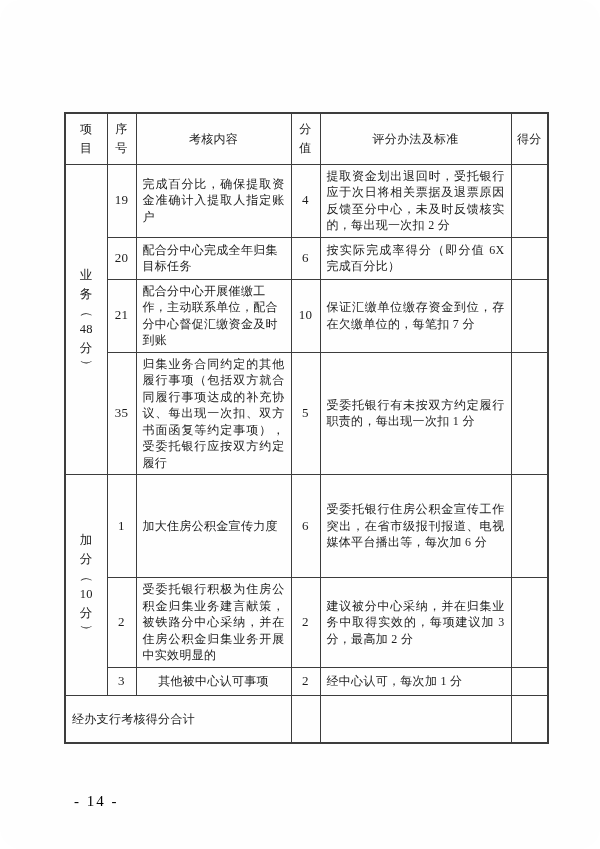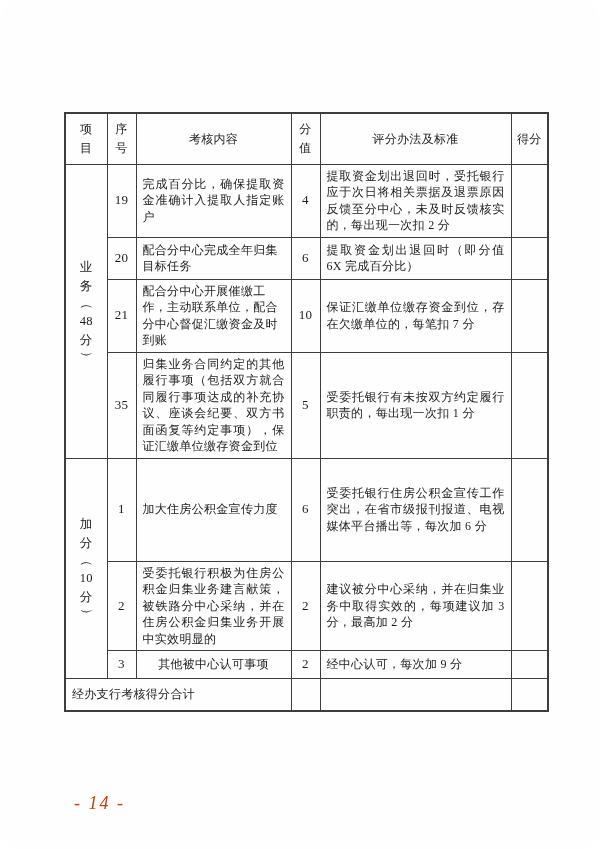--- a/index.html
+++ b/index.html
@@ -42,30 +42,29 @@
   td.vlabel { padding: 0; }
   .vwrap {
     display: flex; flex-direction: column;
     align-items: center; justify-content: center;
     gap: 5px; height: 100%;
     font-size: 12.5px;
   }
   .vpart { display: block; line-height: 14px; text-align: center; }
   .vpart.rot { transform: rotate(90deg); line-height: 11px; height: 11px; }
 
-  tr.footer td { height: 32px; }
+  tr.footer td { height: 48px; }
   .footer-label { text-align: left; padding-left: 8px; letter-spacing: 1px; }
 
   .page-number {
     position: absolute;
     left: 74px; top: 793px;
-    font-size: 18px;
+    font-size: 15px;
     letter-spacing: 2px;
-    color: #c2410c;
-    font-style: italic;
+    color: #000000;
   }
 </style>
 </head>
 <body>
 
 <div class="page">
 
   <table class="assess">
     <colgroup>
       <col style="width:42px">
@@ -101,35 +100,35 @@
       <td class="j">完成百分比，确保提取资金准确计入提取人指定账户</td>
       <td class="num">4</td>
       <td class="j">提取资金划出退回时，受托银行应于次日将相关票据及退票原因反馈至分中心，未及时反馈核实的，每出现一次扣 2 分</td>
       <td></td>
     </tr>
 
     <tr style="height:42px">
       <td class="num">20</td>
       <td class="c">配合分中心完成全年归集目标任务</td>
       <td class="num">6</td>
-      <td class="j">提取资金划出退回时（即分值 6X 完成百分比）</td>
+      <td class="j">按实际完成率得分（即分值 6X 完成百分比）</td>
       <td></td>
     </tr>
 
     <tr style="height:48px">
       <td class="num">21</td>
       <td class="c">配合分中心开展催缴工作，主动联系单位，配合分中心督促汇缴资金及时到账</td>
       <td class="num">10</td>
       <td class="j">保证汇缴单位缴存资金到位，存在欠缴单位的，每笔扣 7 分</td>
       <td></td>
     </tr>
 
     <tr style="height:95px">
       <td class="num">35</td>
-      <td class="j">归集业务合同约定的其他履行事项（包括双方就合同履行事项达成的补充协议、座谈会纪要、双方书面函复等约定事项），保证汇缴单位缴存资金到位</td>
+      <td class="j">归集业务合同约定的其他履行事项（包括双方就合同履行事项达成的补充协议、每出现一次扣、双方书面函复等约定事项），受委托银行应按双方约定履行</td>
       <td class="num">5</td>
       <td class="j">受委托银行有未按双方约定履行职责的，每出现一次扣 1 分</td>
       <td></td>
     </tr>
 
     <tr style="height:103px">
       <td class="vlabel" rowspan="3">
         <div class="vwrap">
               <span class="vpart">加</span>
               <span class="vpart">分</span>
@@ -151,21 +150,21 @@
       <td class="j">受委托银行积极为住房公积金归集业务建言献策，被铁路分中心采纳，并在住房公积金归集业务开展中实效明显的</td>
       <td class="num">2</td>
       <td class="j">建议被分中心采纳，并在归集业务中取得实效的，每项建议加 3 分，最高加 2 分</td>
       <td></td>
     </tr>
 
     <tr style="height:28px">
       <td class="num">3</td>
       <td class="l">其他被中心认可事项</td>
       <td class="num">2</td>
-      <td class="c">经中心认可，每次加 9 分</td>
+      <td class="c">经中心认可，每次加 1 分</td>
       <td></td>
     </tr>
 
     <tr class="footer">
       <td class="footer-label" colspan="3">经办支行考核得分合计</td>
       <td class="num"></td>
       <td></td>
       <td></td>
     </tr>
   </tbody>

